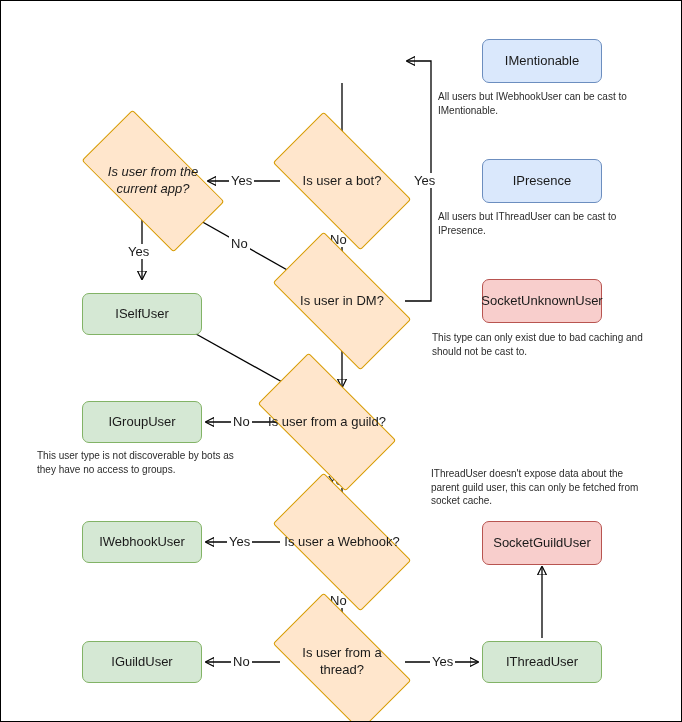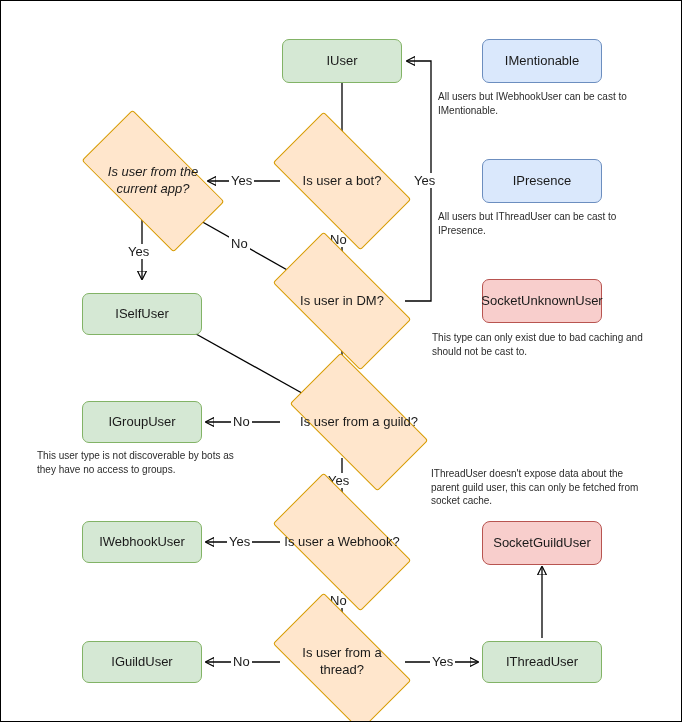--- a/index.html
+++ b/index.html
@@ -128,44 +128,41 @@
 
     <line x1="341" y1="577" x2="341" y2="625" marker-end="url(#arrow)"></line>
 
     <line x1="279" y1="661" x2="205" y2="661" marker-end="url(#arrow)"></line>
 
     <line x1="404" y1="661" x2="477" y2="661" marker-end="url(#arrow)"></line>
 
     <line x1="541" y1="637" x2="541" y2="566" marker-end="url(#arrow)"></line>
   </svg>
 
-  <div class="node box green" style="left:281px; top:38px; width:120px; height:44px;">
-    <span>IUser</span>
-  </div>
 
   <div class="node diamond" style="left:279px; top:144px; width:124px; height:72px;">
     <span class="dshape"></span>
     <span class="dlabel">Is user a bot?</span>
   </div>
 
   <div class="node diamond" style="left:87px; top:144px; width:130px; height:72px;font-style:italic;">
     <span class="dshape"></span>
     <span class="dlabel">Is user from the current app?</span>
   </div>
 
   <div class="node diamond" style="left:279px; top:264px; width:124px; height:72px;">
     <span class="dshape"></span>
     <span class="dlabel">Is user in DM?</span>
   </div>
 
   <div class="node box green" style="left:81px; top:292px; width:120px; height:42px;">
     <span>ISelfUser</span>
   </div>
 
-  <div class="node diamond" style="left:296px; top:385px; width:124px; height:72px;">
+  <div class="node diamond" style="left:264px; top:385px; width:124px; height:72px;">
     <span class="dshape"></span>
     <span class="dlabel">Is user from a guild?</span>
   </div>
 
   <div class="node box green" style="left:81px; top:400px; width:120px; height:42px;">
     <span>IGroupUser</span>
   </div>
 
   <div class="node diamond" style="left:279px; top:505px; width:124px; height:72px;">
     <span class="dshape"></span>
@@ -194,21 +191,21 @@
   </div>
 
   <div class="node box blue" style="left:481px; top:158px; width:120px; height:44px;">
     <span>IPresence</span>
   </div>
 
   <div class="node box red" style="left:481px; top:278px; width:120px; height:44px;">
     <span>SocketUnknownUser</span>
   </div>
 
-  <div class="node box red" style="left:481px; top:520px; width:120px; height:44px;border-radius:8px;">
+  <div class="node box red" style="left:481px; top:520px; width:120px; height:44px;">
     <span>SocketGuildUser</span>
   </div>
 
   <div class="caption" style="left:437px; top:89px; width:208px;">
     <span>All users but IWebhookUser can be cast to IMentionable.</span>
   </div>
 
   <div class="caption" style="left:437px; top:209px; width:208px;">
     <span>All users but IThreadUser can be cast to IPresence.</span>
   </div>

